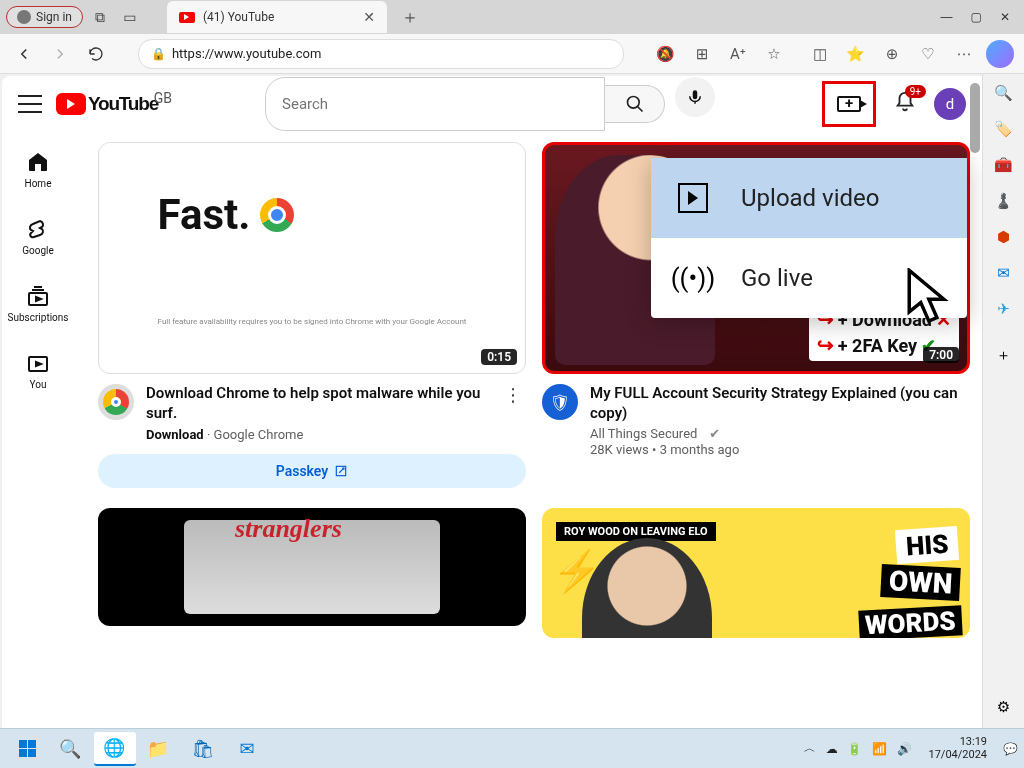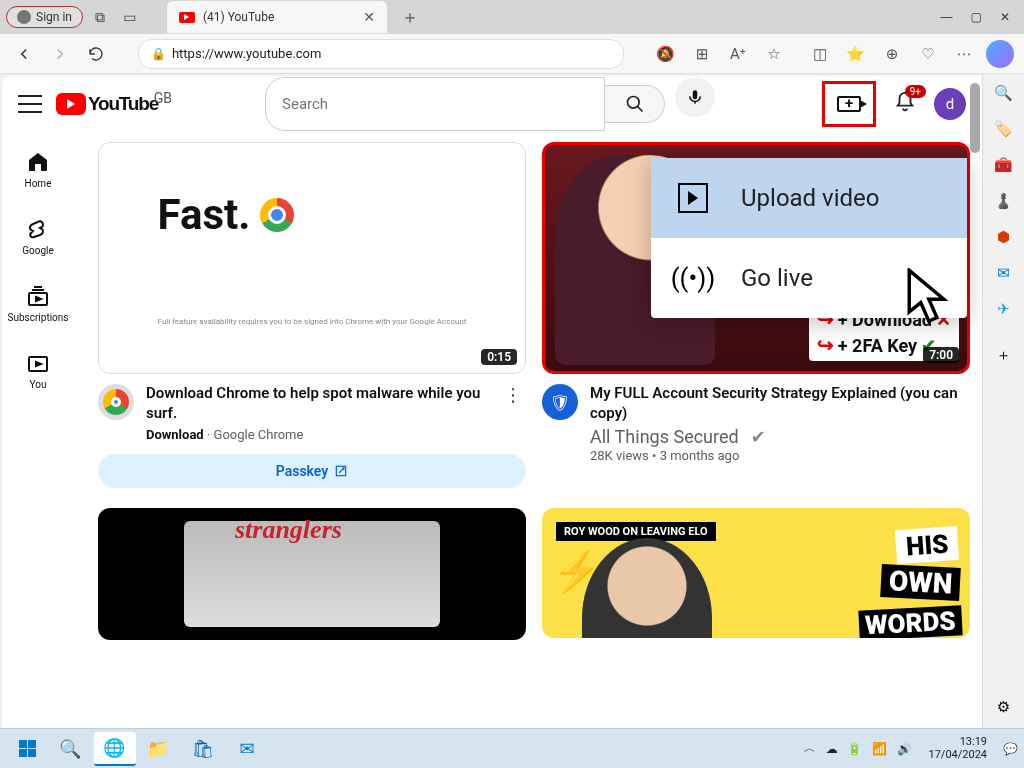--- a/index.html
+++ b/index.html
@@ -80,21 +80,21 @@
 .sec-lines div { font-size: 18px; font-weight: 700; color: #111; display:flex; align-items:center; gap:4px;}
 .sec-lines .ar { color: #e60000; font-size:20px; font-weight:900;}
 .sec-lines .x { color:#e60000; font-weight:900;}
 .sec-lines .ck { color:#1a8f1a; font-weight:900;}
 .card-meta { display: flex; gap: 12px; margin-top: 10px; }
 .channel-av { width: 36px; height: 36px; border-radius: 50%; background: #ddd; flex-shrink: 0; display:flex; align-items:center; justify-content:center;}
 .meta-text { flex: 1; }
 .vid-title { font-size: 15px; font-weight: 600; color: #0f0f0f; line-height: 1.3; }
 .sponsored { font-size: 13px; color: #606060; margin-top: 4px; }
 .sponsored b { font-weight: 700; color: #0f0f0f; }
-.channel-name { font-size: 18px; color: #606060; margin-top: 3px; display:flex; align-items:center; gap:12px;}
+.channel-name { font-size: 13px; color: #606060; margin-top: 3px; display:flex; align-items:center; gap:12px;}
 .views { font-size: 13px; color: #606060; margin-top: 1px; }
 .more-dots { font-size: 18px; color: #333; cursor: pointer; padding: 0 4px; align-self: flex-start;}
 .download-btn { width: 100%; margin-top: 12px; padding: 9px; background: #def1ff; border: none; border-radius: 18px; font-size: 14px; font-weight: 600; color: #065fd4; display: flex; align-items: center; justify-content: center; gap: 6px; cursor: pointer; }
 
 .thumb3 { background: #000; display:flex; align-items:center; justify-content:center;}
 .thumb3 .art { width:60%; height:80%; background: linear-gradient(#bbb,#ddd); border-radius:6px; position:relative;}
 .thumb3 .script { position:absolute; top:-6px; left:20%; font-family: cursive; color:#c8232c; font-size:26px; font-weight:700; font-style:italic;}
 .thumb4 { background: #fde047; position:relative; overflow:hidden;}
 .thumb4 .label { position:absolute; top:14px; left:14px; background:#000; color:#fff; padding:3px 8px; font-size:11px; font-weight:700;}
 .thumb4 .his { position:absolute; right:12px; top:20px; background:#fff; color:#000; font-weight:900; font-size:26px; padding:2px 10px; transform: rotate(-4deg);}
@@ -322,21 +322,21 @@
                     <span style="color:#888">✔</span>
                   </div>
                 <div class="views"><span>28K views</span> • <span>3 months ago</span></div>
               </div>
             </div>
           </div>
         </div>
 
         <div class="feed-row">
           <div class="card">
-            <div class="thumb thumb3" style="height:132px">
+            <div class="thumb thumb3" style="height:118px">
               <div class="art">
                   <div class="script">stranglers</div>
                 </div>
             </div>
           </div>
           <div class="card">
             <div class="thumb thumb4" style="height:130px">
               <div class="label">ROY WOOD ON LEAVING ELO</div>
               <div class="face"></div>
               <div class="bolt" style="left:10px;top:40px">⚡</div>

